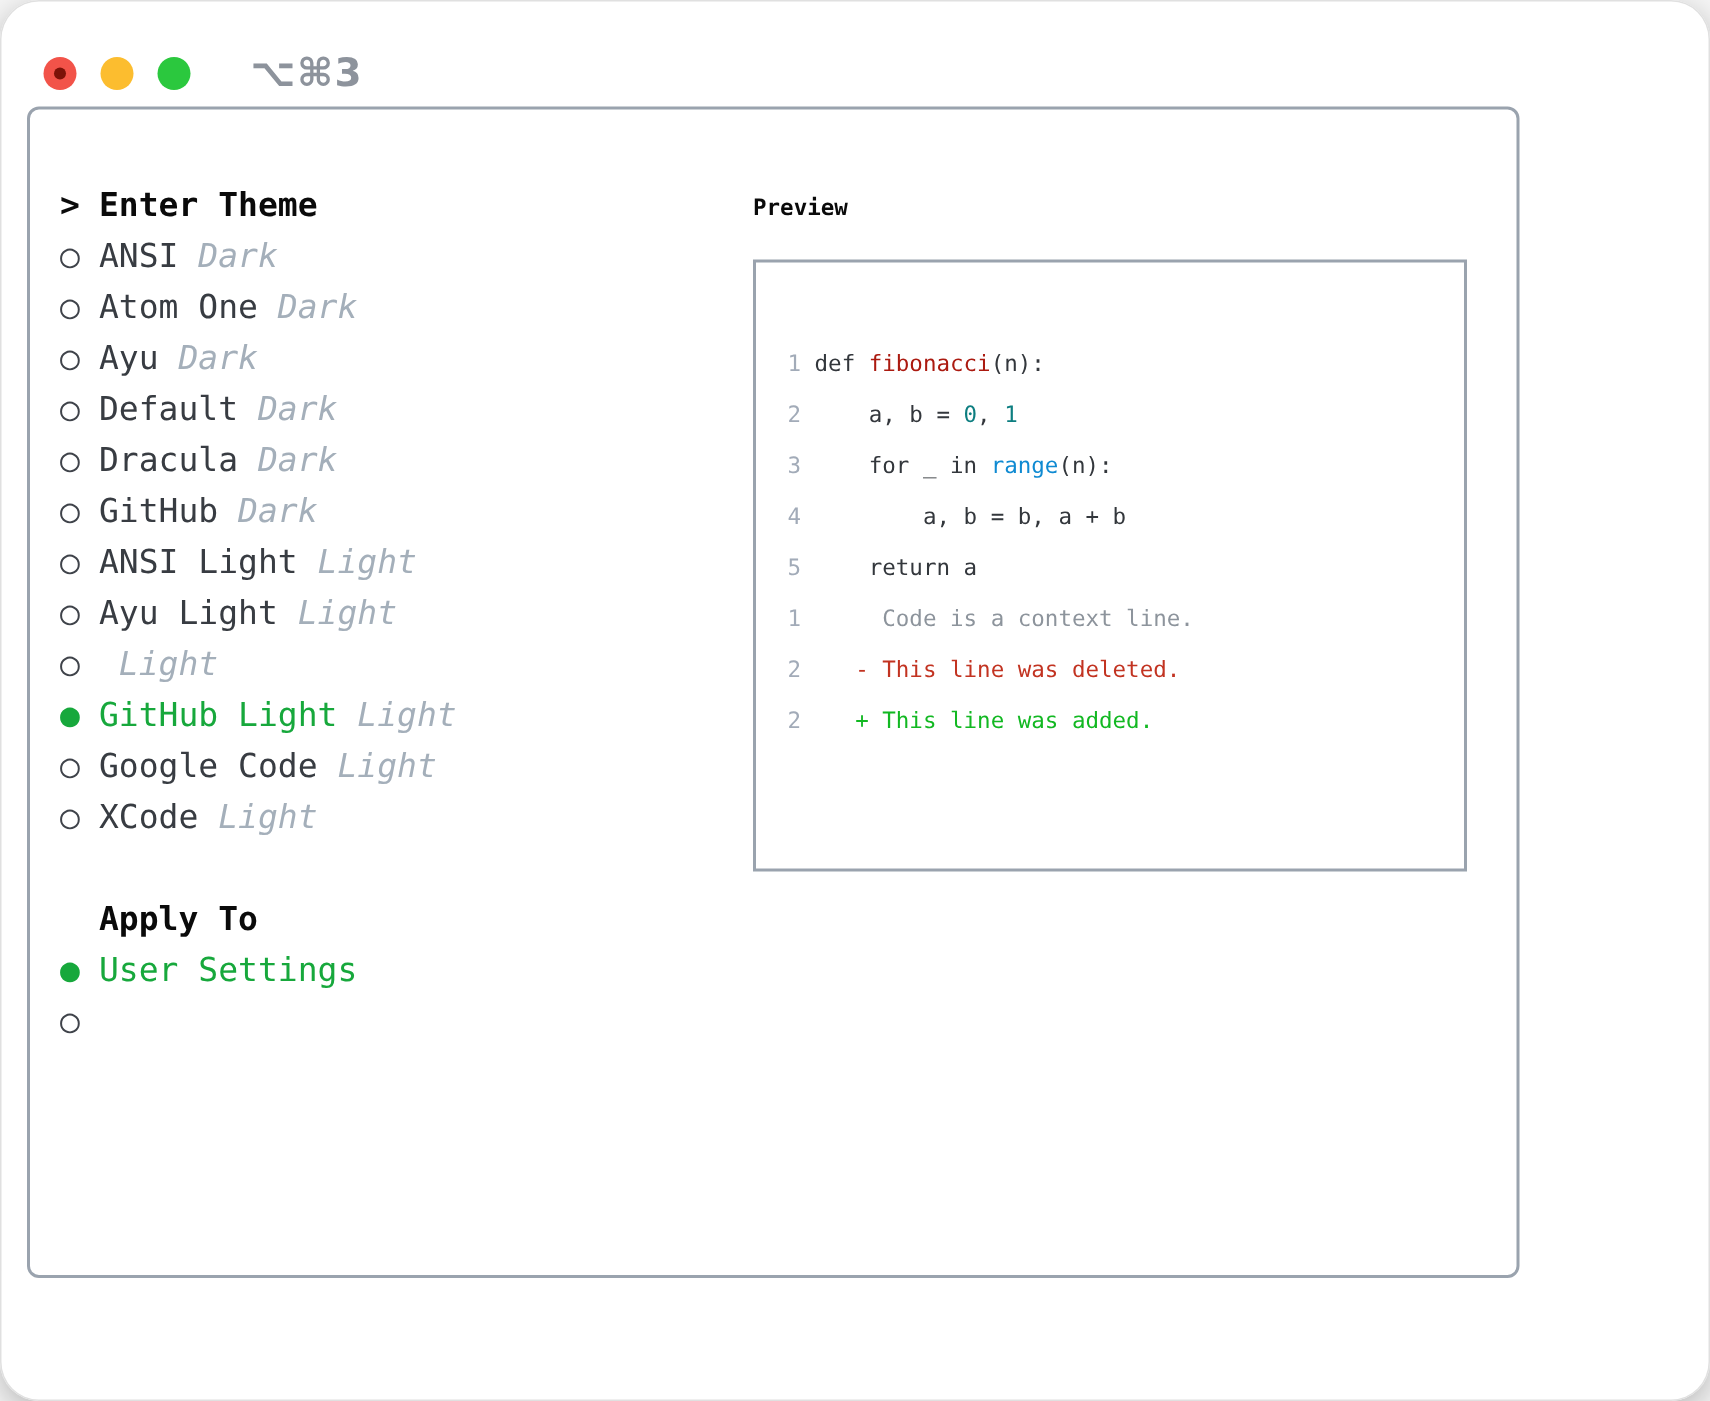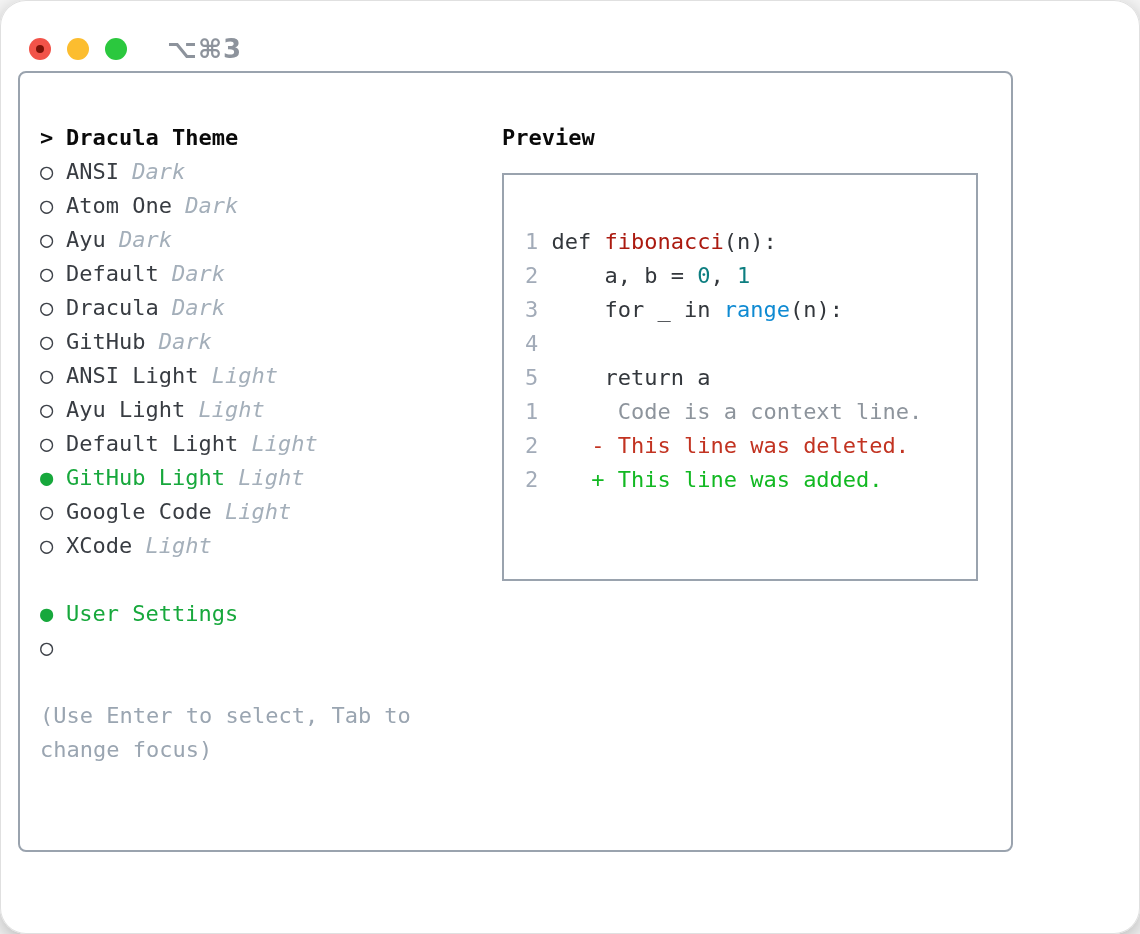--- a/index.html
+++ b/index.html
@@ -27,21 +27,21 @@
   .header-row{font-weight:bold;color:var(--heading-black);}
   .header-row .bullet{color:var(--heading-black);font-weight:bold;}
   .item-name{color:var(--item-text);}
   .item-variant{color:var(--variant-gray);margin-left:1ch;font-style:italic;}
   .theme-row.selected .bullet,
   .theme-row.selected .item-name,
   .apply-row.selected .bullet,
   .apply-row.selected .item-name{color:var(--accent-green);}
   .spacer{height:34px;}
   .help{margin-top:34px;width:420px;color:var(--help-gray);white-space:normal;}
-  .right-col{flex:1;font-size:22px;line-height:34px;}
+  .right-col{flex:1;font-size:15px;line-height:34px;}
   .preview-header{font-weight:bold;color:var(--heading-black);}
   .preview-box{
     margin-top:18px;width:476px;height:408px;box-sizing:border-box;
     border:2px solid var(--panel-border);
     padding:50px 10px 0 21px;overflow:hidden;
   }
   .code-line{display:flex;white-space:pre;}
   .gutter{width:1ch;flex:none;text-align:right;color:var(--line-number-gray);margin-right:1ch;}
   .code-content{white-space:pre;color:var(--code-text);}
   .seg-code{color:var(--code-text);}
@@ -61,57 +61,59 @@
     <span class="light red"></span>
     <span class="light yellow"></span>
     <span class="light green"></span>
     <span class="title">⌥⌘3</span>
   </div>
 
   <div class="panel">
 
     <div class="left-col">
       <div class="row header-row">
-        <span class="bullet">&gt;</span><span>Dracula Theme</span>
+        <span class="bullet">&gt;</span><span>Enter Theme</span>
       </div>
 
       <div id="theme-list">
           <div class="row theme-row"><span class="bullet">○</span><span class="item-name">ANSI</span><span class="item-variant">Dark</span></div>
           <div class="row theme-row"><span class="bullet">○</span><span class="item-name">Atom One</span><span class="item-variant">Dark</span></div>
           <div class="row theme-row"><span class="bullet">○</span><span class="item-name">Ayu</span><span class="item-variant">Dark</span></div>
           <div class="row theme-row"><span class="bullet">○</span><span class="item-name">Default</span><span class="item-variant">Dark</span></div>
           <div class="row theme-row"><span class="bullet">○</span><span class="item-name">Dracula</span><span class="item-variant">Dark</span></div>
           <div class="row theme-row"><span class="bullet">○</span><span class="item-name">GitHub</span><span class="item-variant">Dark</span></div>
           <div class="row theme-row"><span class="bullet">○</span><span class="item-name">ANSI Light</span><span class="item-variant">Light</span></div>
           <div class="row theme-row"><span class="bullet">○</span><span class="item-name">Ayu Light</span><span class="item-variant">Light</span></div>
-          <div class="row theme-row"><span class="bullet">○</span><span class="item-name">Default Light</span><span class="item-variant">Light</span></div>
+          <div class="row theme-row"><span class="bullet">○</span><span class="item-variant">Light</span></div>
           <div class="row theme-row selected"><span class="bullet">●</span><span class="item-name">GitHub Light</span><span class="item-variant">Light</span></div>
           <div class="row theme-row"><span class="bullet">○</span><span class="item-name">Google Code</span><span class="item-variant">Light</span></div>
           <div class="row theme-row"><span class="bullet">○</span><span class="item-name">XCode</span><span class="item-variant">Light</span></div>
         </div>
 
       <div class="spacer"></div>
 
+      <div class="row header-row">
+        <span class="bullet"></span><span>Apply To</span>
+      </div>
 
       <div id="apply-list">
           <div class="row apply-row selected"><span class="bullet">●</span><span class="item-name">User Settings</span></div>
           <div class="row apply-row"><span class="bullet">○</span></div>
         </div>
 
-      <div class="help">(Use Enter to select, Tab to change focus)</div>
     </div>
 
     <div class="right-col">
       <div class="preview-header">Preview</div>
       <div class="preview-box">
         <div id="code-block">
             <div class="code-line"><span class="gutter">1</span><span class="code-content"><span class="seg-code">def </span><span class="seg-func">fibonacci</span><span class="seg-code">(n):</span></span></div>
             <div class="code-line"><span class="gutter">2</span><span class="code-content"><span class="seg-code">    a, b = </span><span class="seg-num">0</span><span class="seg-code">, </span><span class="seg-num">1</span></span></div>
             <div class="code-line"><span class="gutter">3</span><span class="code-content"><span class="seg-code">    for _ in </span><span class="seg-builtin">range</span><span class="seg-code">(n):</span></span></div>
-            <div class="code-line"><span class="gutter">4</span></div>
+            <div class="code-line"><span class="gutter">4</span><span class="code-content"><span class="seg-code">        a, b = b, a + b</span></span></div>
             <div class="code-line"><span class="gutter">5</span><span class="code-content"><span class="seg-code">    return a</span></span></div>
             <div class="code-line"><span class="gutter"></span><span class="code-content"></span></div>
             <div class="code-line"><span class="gutter">1</span><span class="code-content"><span class="seg-context">     Code is a context line.</span></span></div>
             <div class="code-line"><span class="gutter">2</span><span class="code-content"><span class="seg-deleted">   - This line was deleted.</span></span></div>
             <div class="code-line"><span class="gutter">2</span><span class="code-content"><span class="seg-added">   + This line was added.</span></span></div>
           </div>
       </div>
     </div>
 
   </div>

